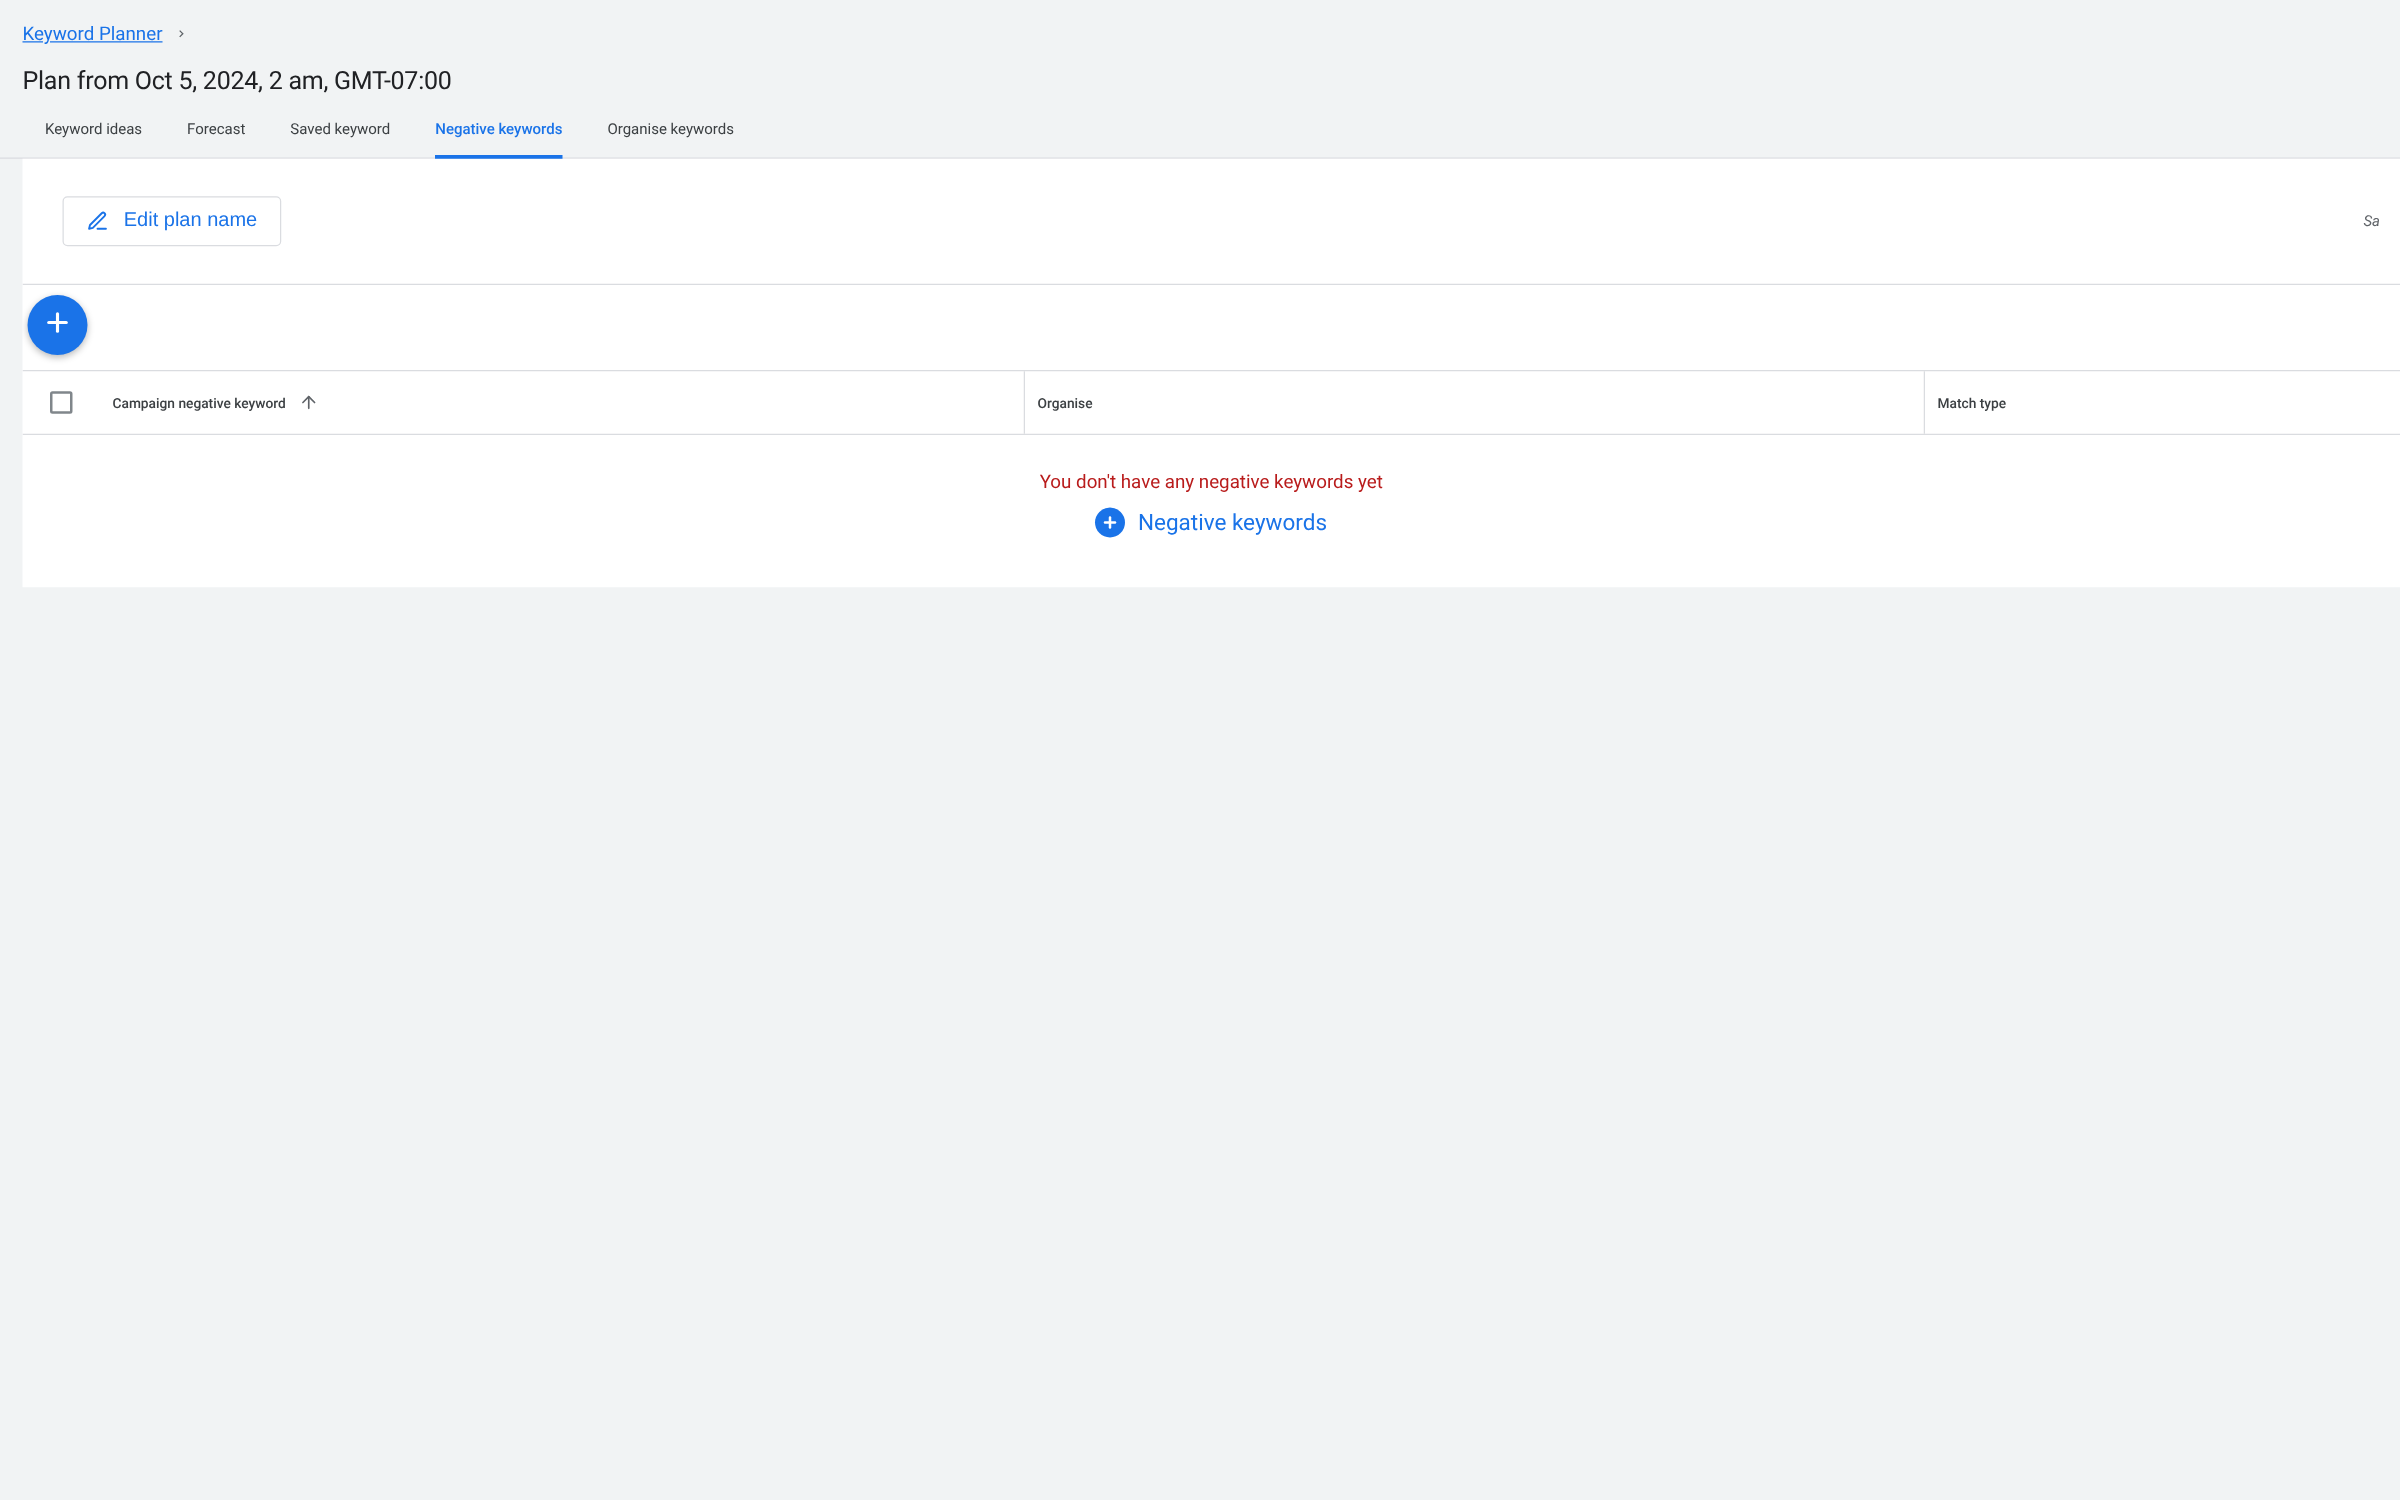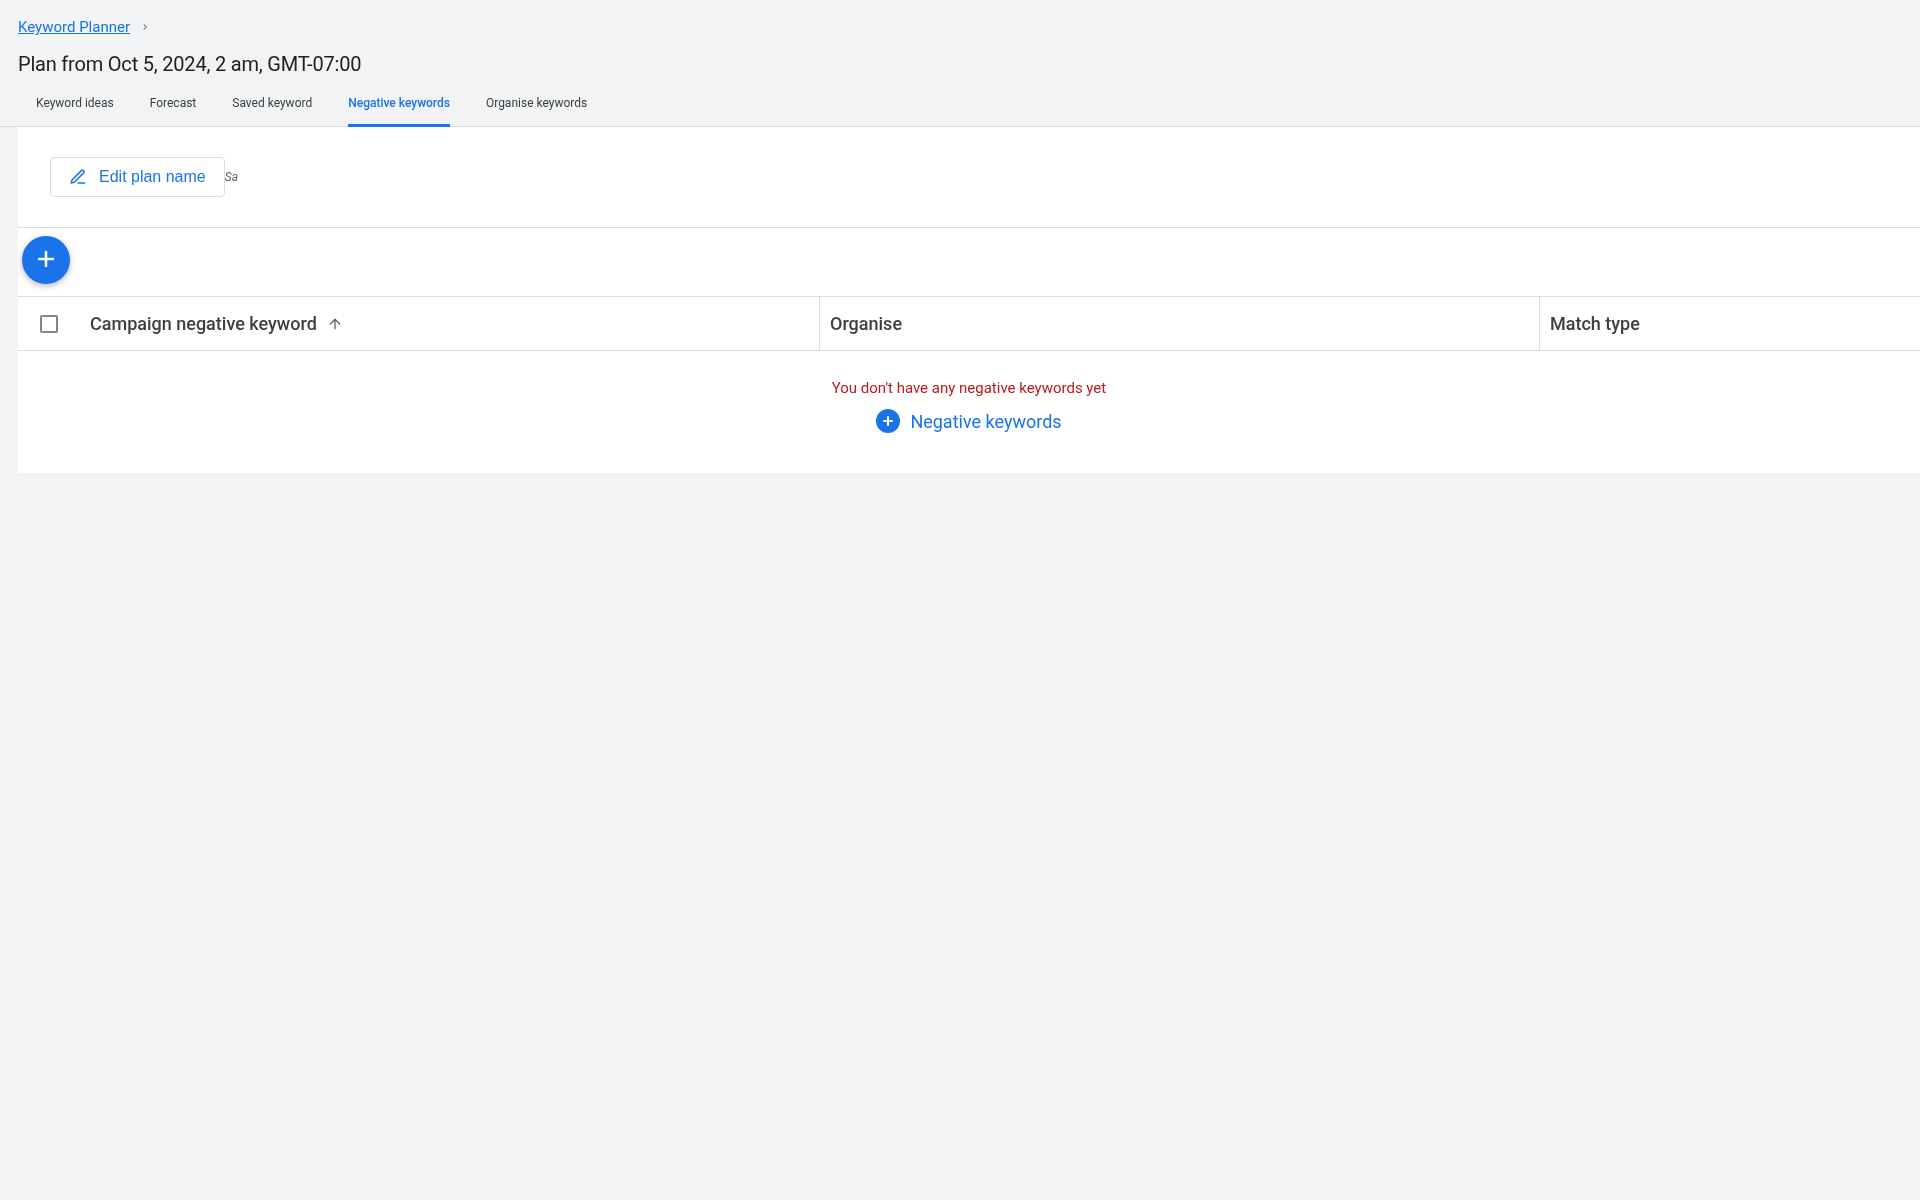--- a/index.html
+++ b/index.html
@@ -57,20 +57,21 @@
       font-weight: 500;
     }
     .panel {
       background: #fff;
       margin: 0 0 0 18px;
       overflow: hidden;
     }
     .toolbar-row {
       display: flex;
       align-items: center;
+      justify-content: space-between;
       padding: 30px 16px 30px 32px;
       border-bottom: 1px solid #dadce0;
     }
     .edit-plan-btn {
       display: inline-flex;
       align-items: center;
       gap: 12px;
       border: 1px solid #dadce0;
       border-radius: 4px;
       padding: 10px 18px;
@@ -111,21 +112,21 @@
       left: 4px;
     }
     .fab svg {
       width: 24px;
       height: 24px;
     }
     .table-header {
       display: flex;
       border-top: 1px solid #dadce0;
       border-bottom: 1px solid #dadce0;
-      font-size: 18px;
+      font-size: 11px;
       color: #3c4043;
       font-weight: 500;
     }
     .th {
       padding: 16px 10px;
       display: flex;
       align-items: center;
       gap: 10px;
     }
     .th.checkbox-col {

